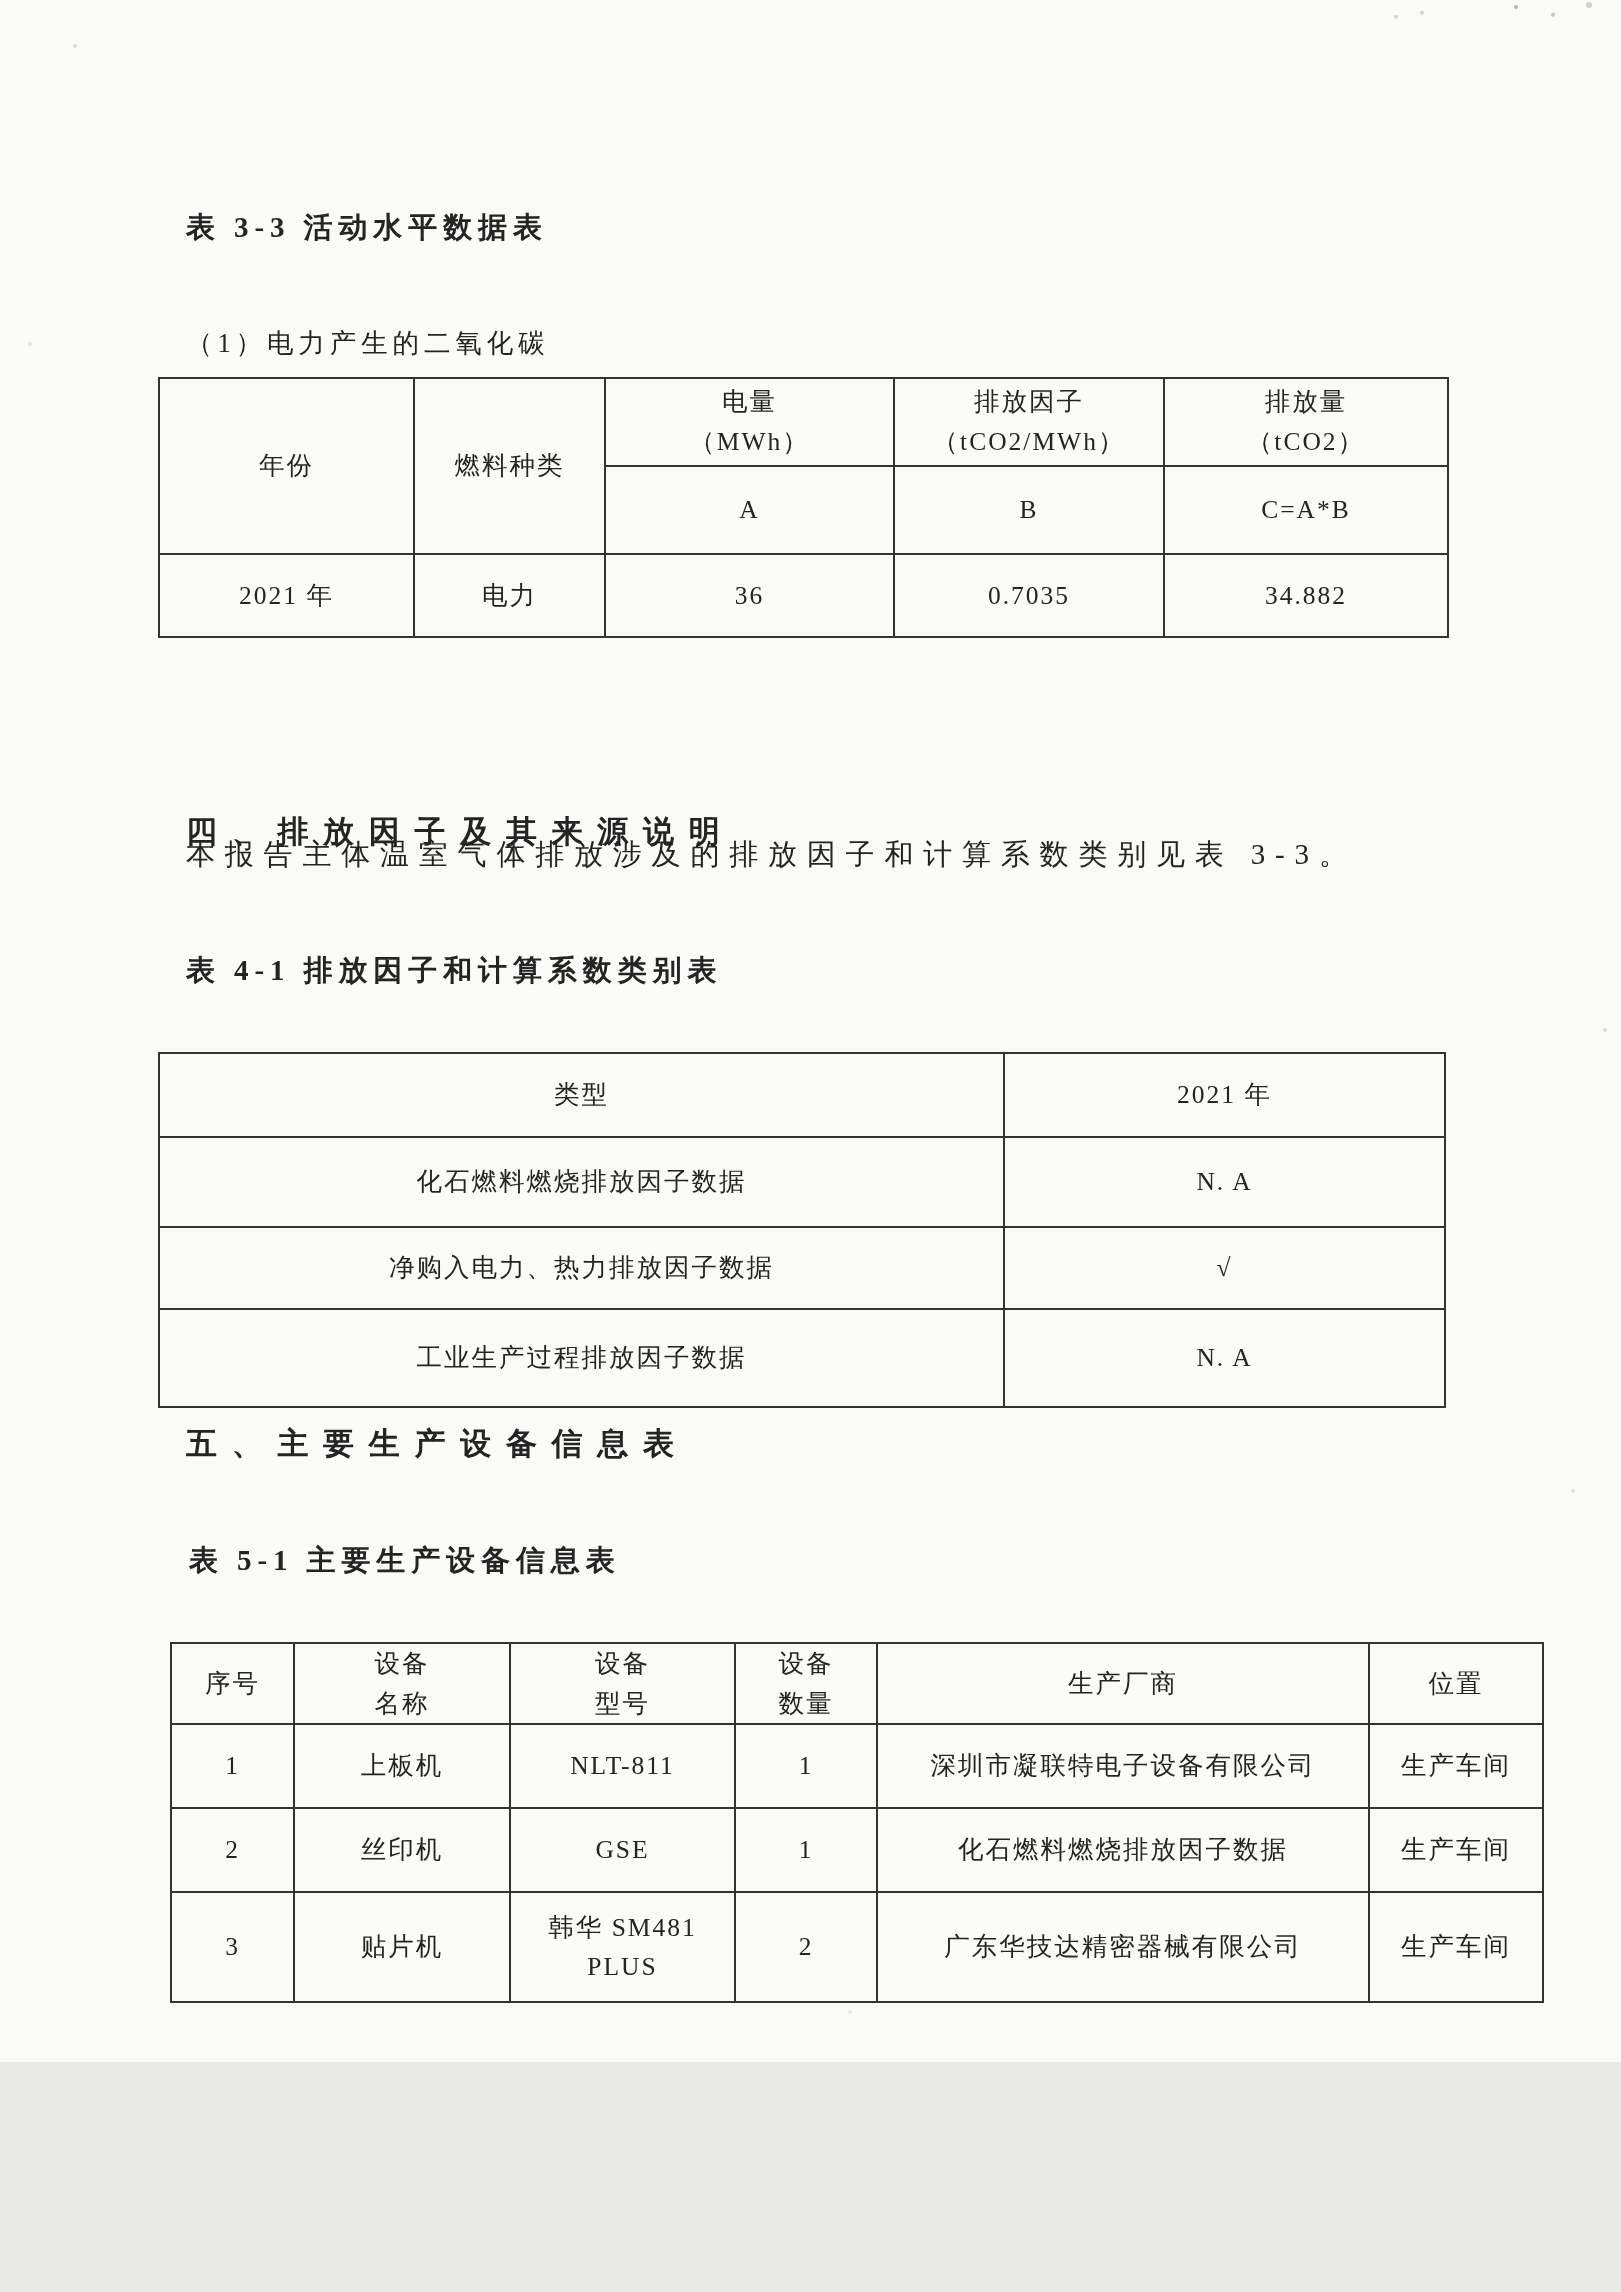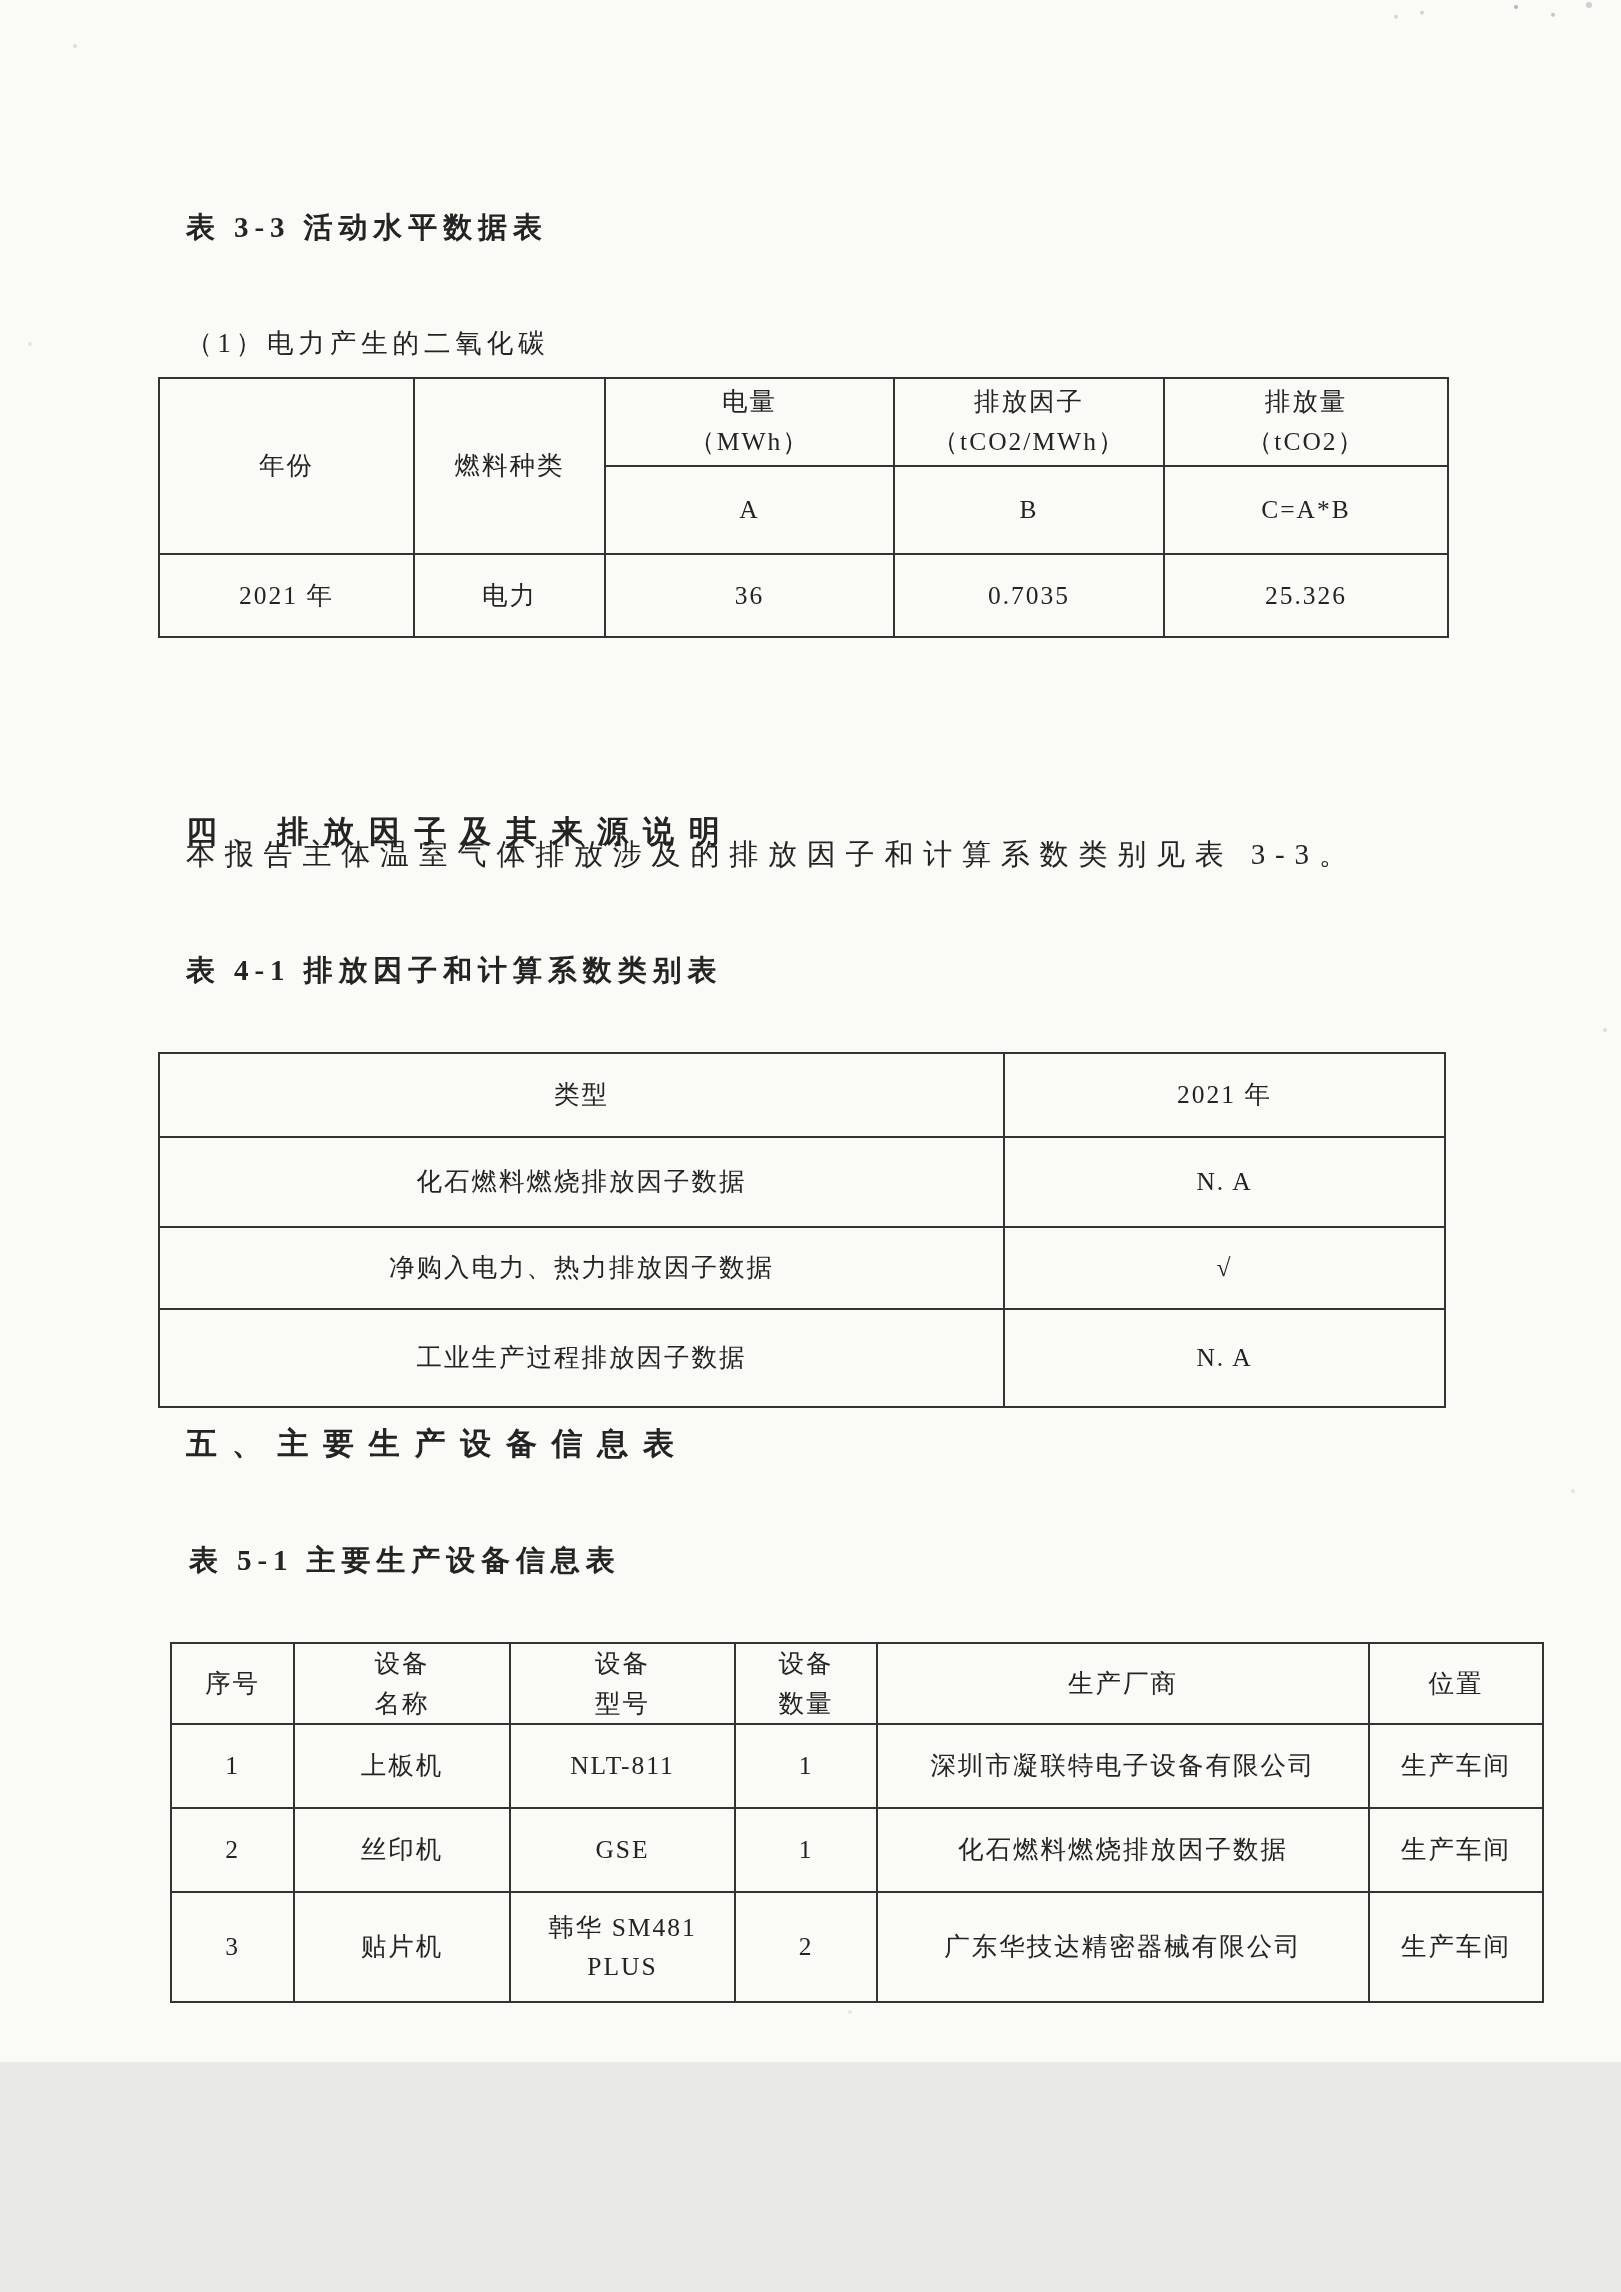--- a/index.html
+++ b/index.html
@@ -106,21 +106,21 @@
     <tr style="height:88px">
       <td>A</td>
       <td>B</td>
       <td>C=A*B</td>
     </tr>
     <tr style="height:83px">
       <td class="num">2021 年</td>
       <td>电力</td>
       <td class="num">36</td>
       <td class="num">0.7035</td>
-      <td class="num">25.326</td>
+      <td class="num">34.882</td>
     </tr>
   </tbody>
     </table>
 
   <div class="abs section-heading" style="left:186px;top:769px;margin-top:42px;">四、排放因子及其来源说明</div>
 
   <div class="abs paragraph" style="left:186px;top:835px;">本报告主体温室气体排放涉及的排放因子和计算系数类别见表 3-3。</div>
 
   <div class="abs table-title" style="left:186px;top:951px;">表 4-1 排放因子和计算系数类别表</div>
 

